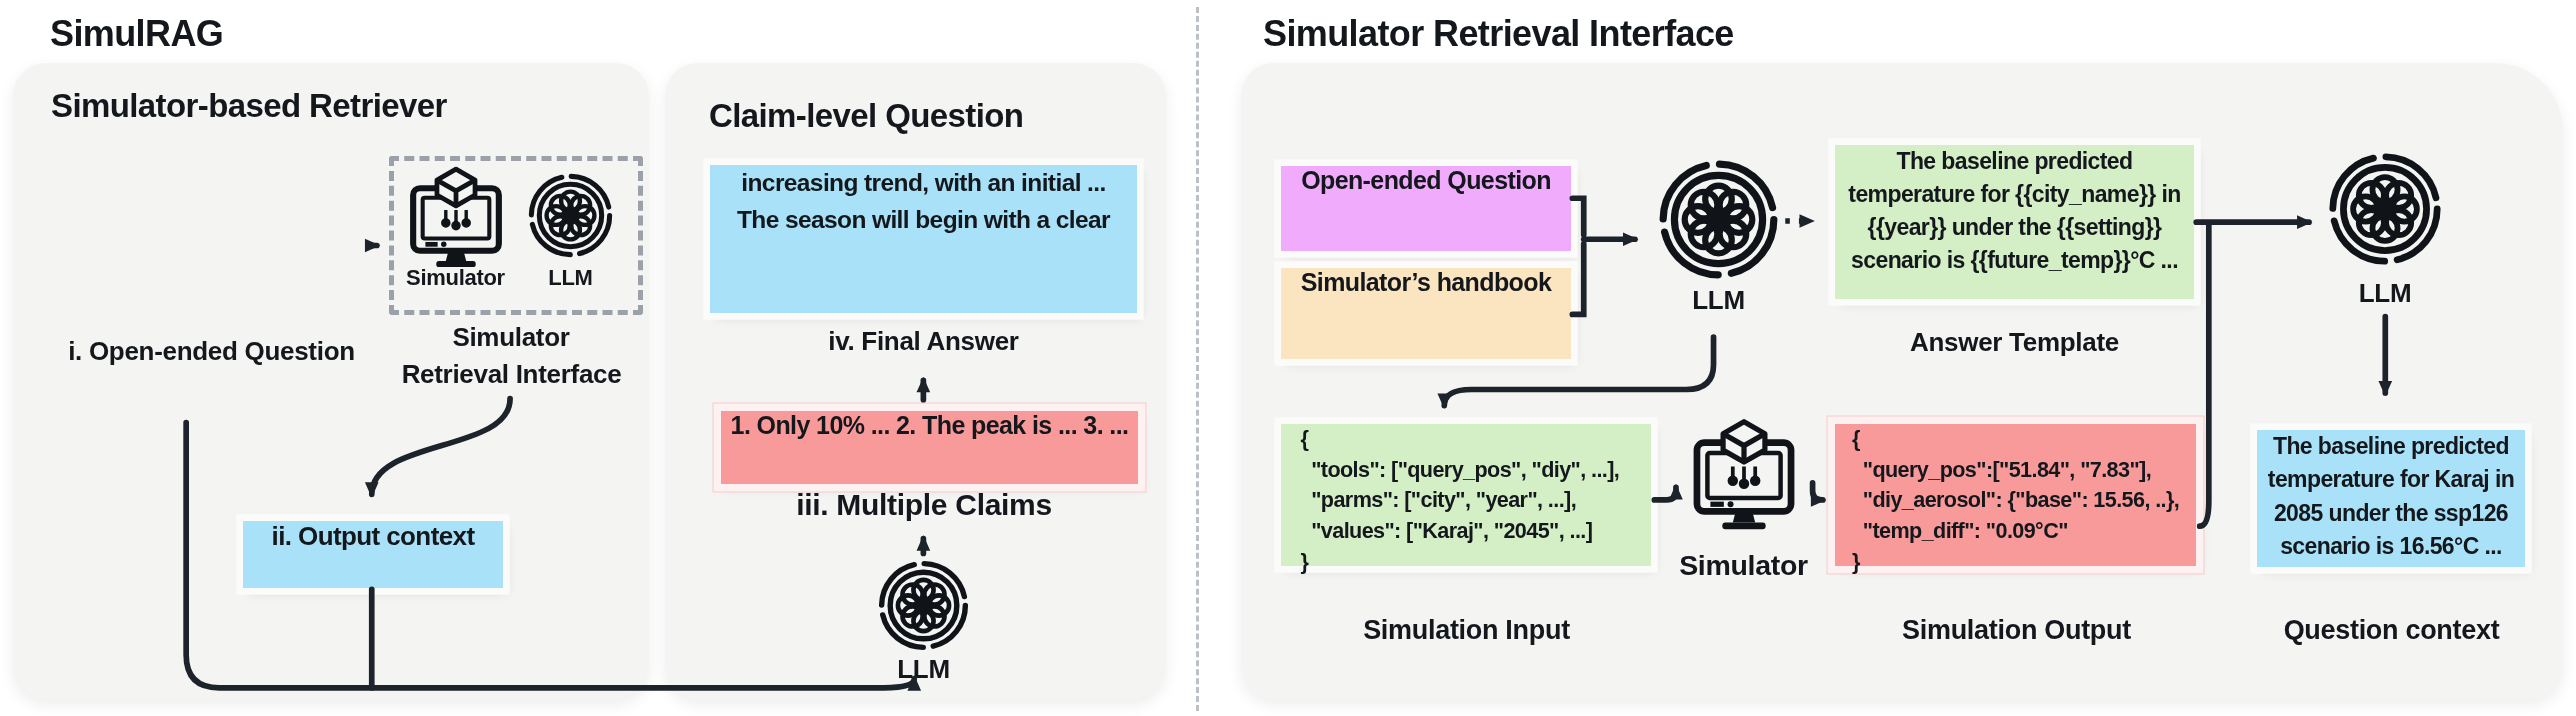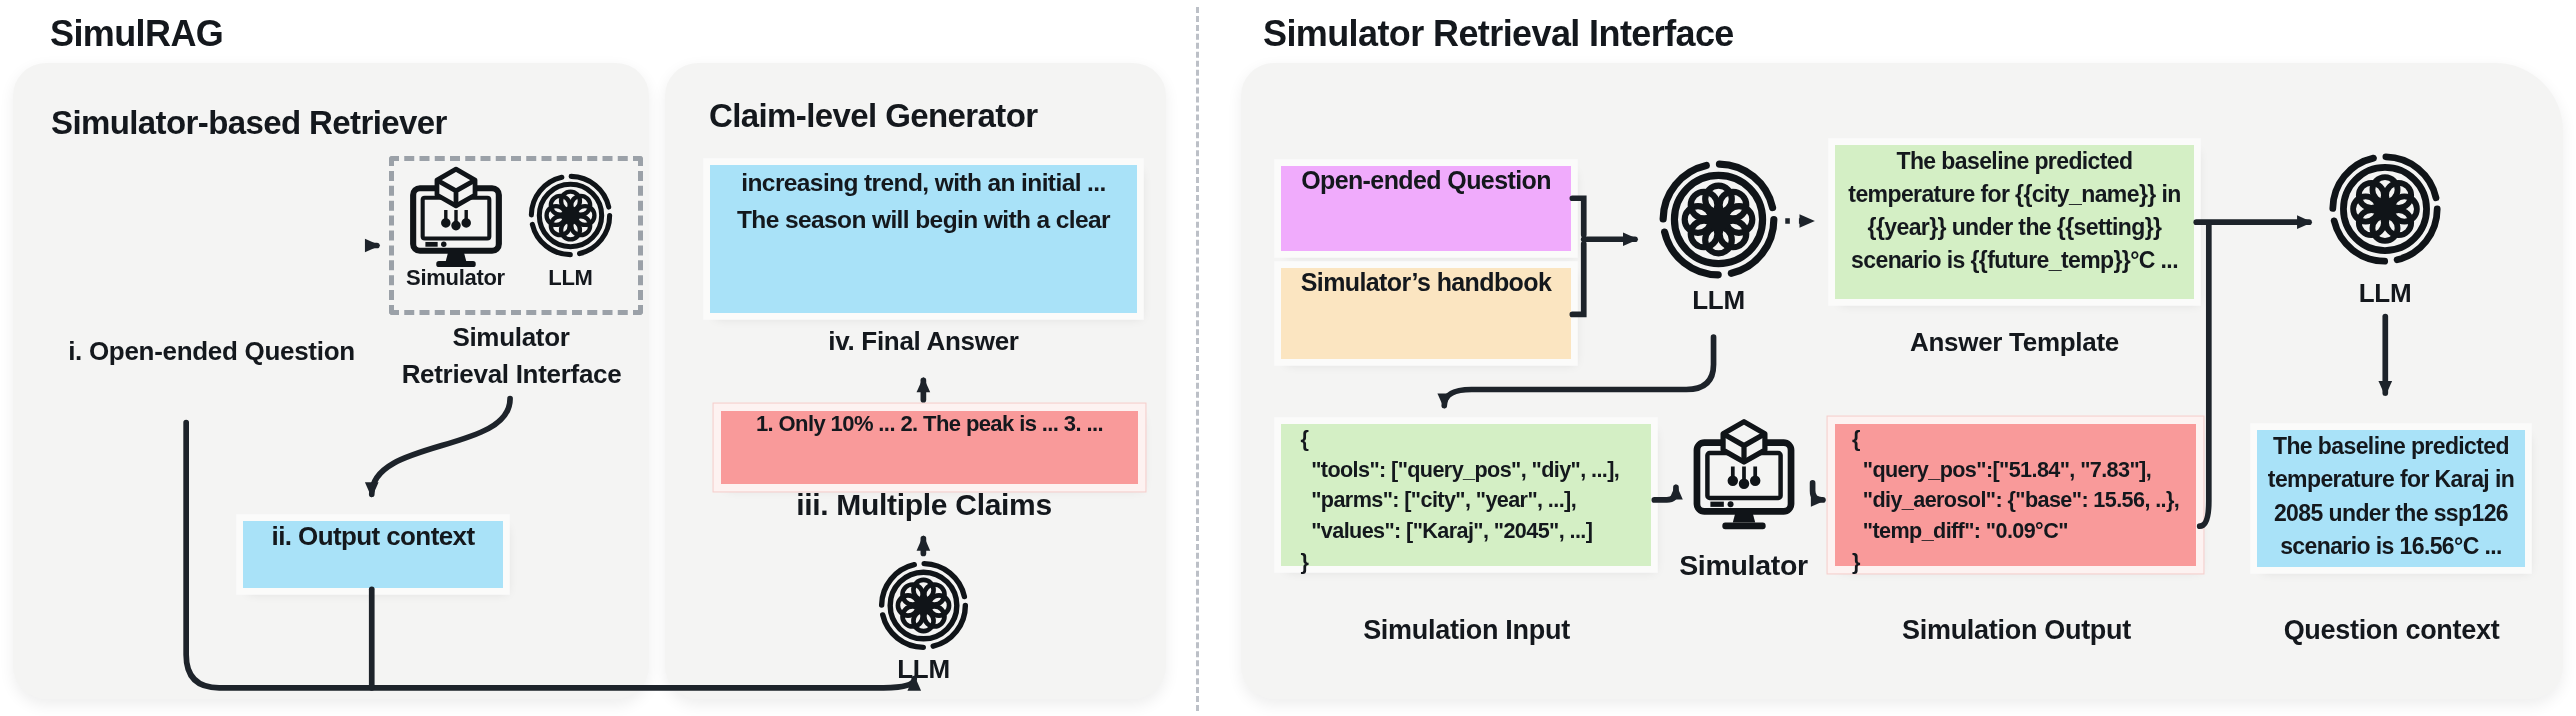--- a/index.html
+++ b/index.html
@@ -68,49 +68,49 @@
 
   <div class="big-title" style="left:50px;top:12.5px">SimulRAG</div>
   <div class="big-title" style="left:1263px;top:12.5px">Simulator Retrieval Interface</div>
 
   <div class="panel" style="left:13px;top:63px;width:636px;height:636px"></div>
   <div class="panel" style="left:665px;top:63px;width:501px;height:636px"></div>
   <div class="panel" style="left:1241px;top:63px;width:1322px;height:636px;border-top-right-radius:68px"></div>
 
   <div class="divider" style="left:1196px;top:6.8px;height:704px"></div>
 
-  <div class="panel-heading" style="left:51px;top:104px">Simulator-based Retriever</div>
+  <div class="panel-heading" style="left:51px;top:87px">Simulator-based Retriever</div>
 
   <div class="caption" style="left:52px;top:336px;width:319px;font-size:26px">i. Open-ended Question</div>
 
   <div class="dashbox" style="left:389px;top:156px;width:244px;height:149px"></div>
   <svg class="ic" style="left:405px;top:165px" width="102" height="109" viewBox="0 0 150 160">
       <use href="#sim-ic"></use>
     </svg>
   <div class="caption" style="left:393px;top:265px;width:125px;font-size:22px">Simulator</div>
   <svg class="ic" style="left:527px;top:172px" width="87" height="87" viewBox="0 0 120 120">
       <use href="#llm-ic"></use>
     </svg>
   <div class="caption" style="left:527px;top:265px;width:87px;font-size:22px">LLM</div>
   <div class="caption" style="left:389px;top:322px;width:244px;font-size:26px">Simulator</div>
   <div class="caption" style="left:376px;top:359px;width:271px;font-size:26px">Retrieval Interface</div>
 
   <div class="cbox" style="left:243px;top:521px;width:260px;height:67px;background:#a9e2f8;font-size:26px">
     <div>ii. Output context</div>
   </div>
 
-  <div class="panel-heading" style="left:709px;top:97px">Claim-level Generator</div>
+  <div class="panel-heading" style="left:709px;top:97px">Claim-level Question</div>
 
   <div class="cbox" style="left:710px;top:165px;width:427px;height:148px;background:#a9e2f8;font-size:24.5px;line-height:1.5">
     <div>increasing trend, with an initial ...</div>
     <div>The season will begin with a clear</div>
   </div>
   <div class="caption" style="left:781px;top:326px;width:285px;font-size:26px">iv. Final Answer</div>
 
-  <div class="cbox redframe" style="left:721px;top:411px;width:417px;height:73px;background:#f99a9a;font-size:22px">
+  <div class="cbox redframe" style="left:721px;top:411px;width:417px;height:73px;background:#f99a9a;font-size:25px">
     <div>1. Only 10% ... 2. The peak is ... 3. ...</div>
   </div>
   <div class="caption" style="left:753px;top:488px;width:342px;font-size:30px">iii. Multiple Claims</div>
 
   <svg class="ic" style="left:877px;top:559px" width="93" height="93" viewBox="0 0 120 120">
       <use href="#llm-ic"></use>
     </svg>
   <div class="caption" style="left:877px;top:654px;width:93px;font-size:26px">LLM</div>
 
   <div class="cbox" style="left:1281px;top:166px;width:290px;height:85px;background:#f0abfc;font-size:25px">

